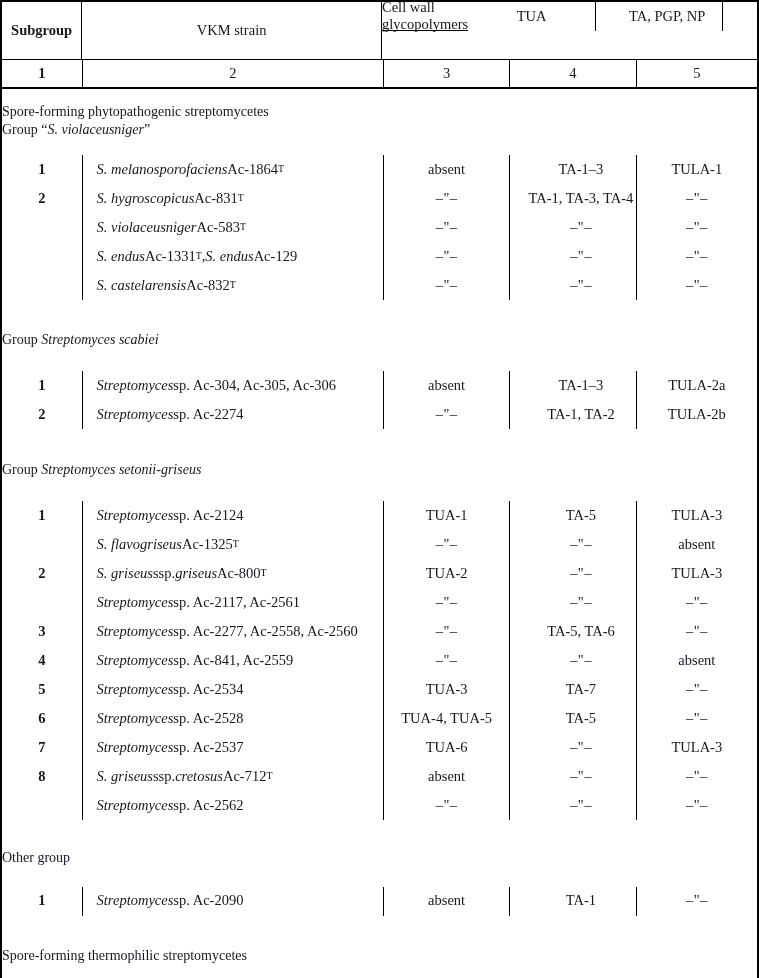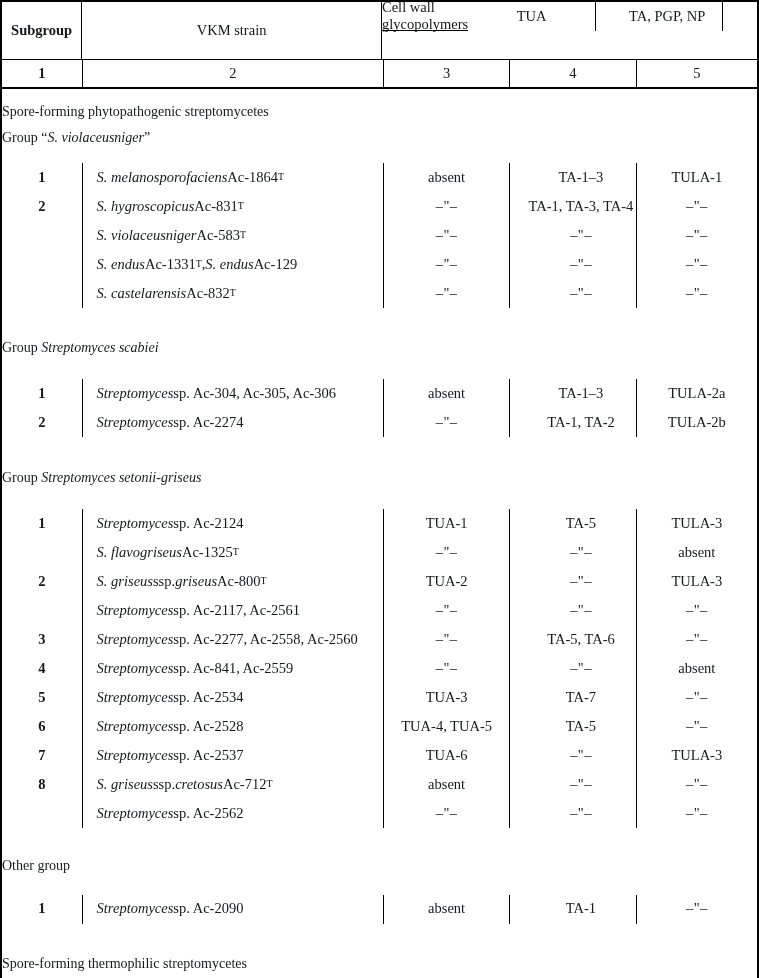--- a/index.html
+++ b/index.html
@@ -83,21 +83,21 @@
     width: 100%;
   }
 
   
   .section-head {
     width: 100%;
     text-align: left;
     font-size: 14px;
     line-height: 1.28;
   }
-  .section-head .sh-line { display: block; margin-top: 8px; }
+  .section-head .sh-line { display: block; }
 
   
   .body-row { height: 29px; }
   .body-row .cell { height: 100%; }
 
   .spacer { width: 100%; }
 
   i, .it { font-style: italic; }
   sup {
     font-size: 0.68em;

